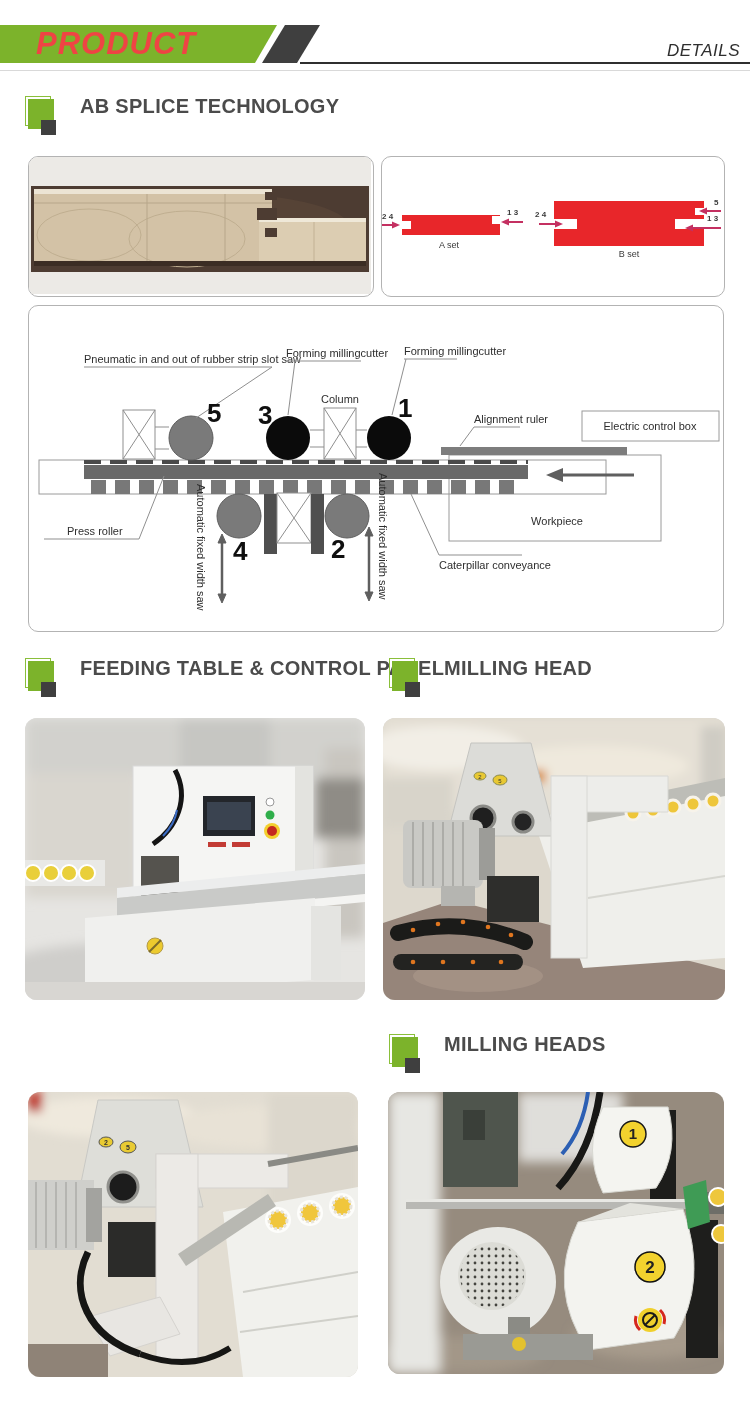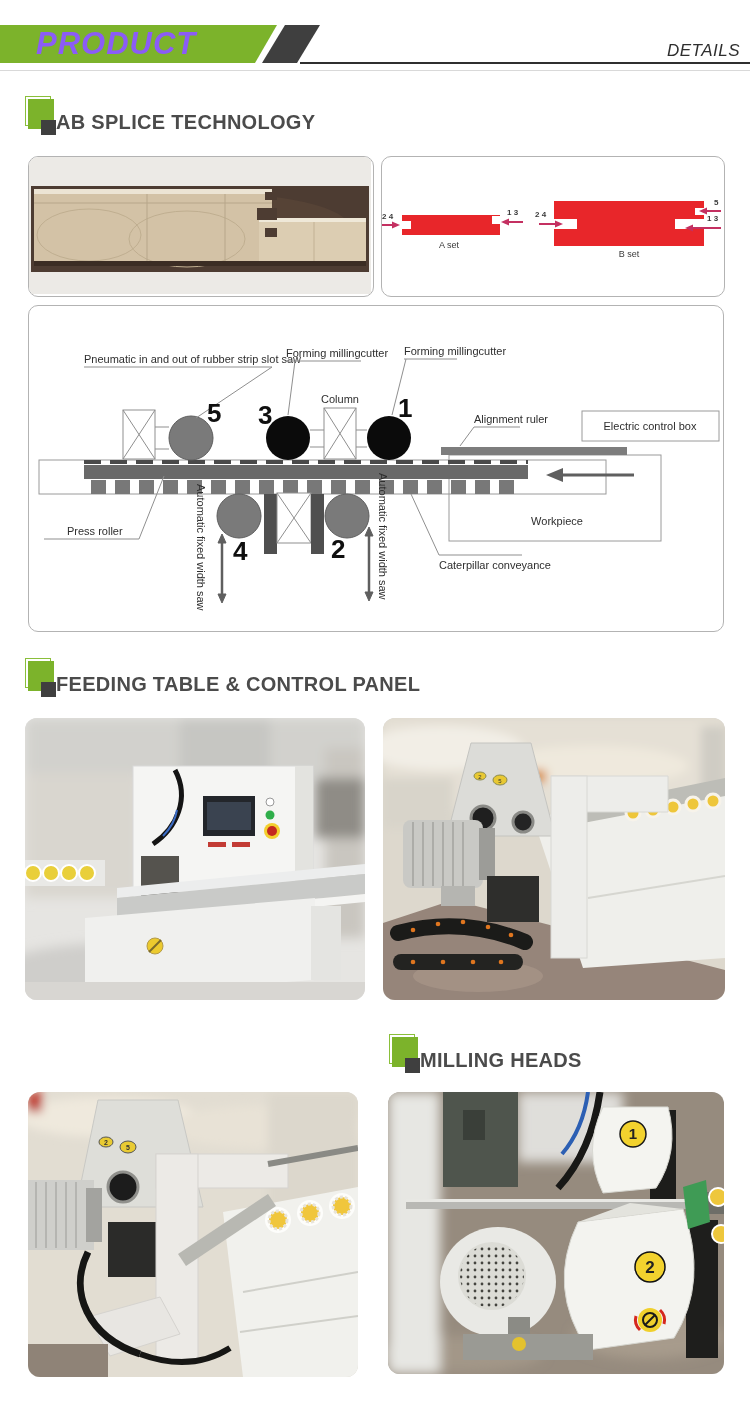--- a/index.html
+++ b/index.html
@@ -2,31 +2,31 @@
 <html><head>
 <meta charset="utf-8">
 <style>
   html,body{margin:0;padding:0;background:#fff;}
   .page{position:relative;width:750px;height:1427px;background:#fff;overflow:hidden;
         font-family:"Liberation Sans",sans-serif;}
 
   
   .hdr-band{position:absolute;left:0;top:25px;width:280px;height:38px;background:#7cb32b;
             clip-path:polygon(0 0,277px 0,255px 100%,0 100%);}
-  .hdr-title{position:absolute;left:36px;top:25px;height:54px;line-height:38px;color:#8b5cf6;
+  .hdr-title{position:absolute;left:36px;top:25px;height:54px;line-height:38px;color:#ef4444;
              font-size:31px;font-weight:800;font-style:italic;letter-spacing:1px;}
   .hdr-stripe{position:absolute;left:262px;top:25px;width:58px;height:38px;background:#3f3f3f;
               clip-path:polygon(23px 0,58px 0,35px 100%,0 100%);}
   .hdr-line-dark{position:absolute;left:300px;right:0;top:62px;height:2px;background:#2f2f2f;}
   .hdr-line-light{position:absolute;left:0;right:0;top:70px;height:1px;background:#d9d9d9;}
   .hdr-details{position:absolute;right:10px;top:41px;font-size:17px;font-weight:400;
                font-style:italic;color:#2e2e2e;letter-spacing:.5px;}
 
   
-  .sec-head{position:absolute;display:flex;align-items:flex-end;gap:0;height:40px;}
+  .sec-head{position:absolute;display:flex;align-items:flex-start;gap:24px;height:40px;}
   .sec-icon{position:relative;width:31px;height:40px;flex:none;}
   .sec-icon .outl{position:absolute;left:0;top:0;width:24px;height:28px;border:1px solid #8abf3a;}
   .sec-icon .grn{position:absolute;left:3px;top:3px;width:26px;height:30px;background:#7cb32b;}
   .sec-icon .drk{position:absolute;left:16px;top:24px;width:15px;height:15px;background:#3f3f3f;}
   .sec-title{font-size:20px;color:#4b4b4b;font-weight:600;letter-spacing:.3px;line-height:1;
              margin-bottom:4px;white-space:nowrap;}
 
   
   .frame{position:absolute;border:1px solid #b3b3b3;border-radius:10px;background:#fff;overflow:hidden;}
   .photo{position:absolute;border-radius:12px;overflow:hidden;background:#ddd;}
@@ -235,20 +235,28 @@
     </svg>
   </div>
 
   <div class="sec-head" style="left:25px;top:658px;">
     <span class="sec-icon">
       <span class="outl"></span>
         <span class="grn"></span>
         <span class="drk"></span>
     </span>
     <span class="sec-title">FEEDING TABLE &amp; CONTROL PANEL</span>
+  </div>
+  <div class="sec-head" style="left:389px;top:658px;">
+    <span class="sec-icon">
+      <span class="outl"></span>
+        <span class="grn"></span>
+        <span class="drk"></span>
+    </span>
+    <span class="sec-title">MILLING HEAD</span>
   </div>
 
   <div class="photo" style="left:25px;top:718px;width:340px;height:282px;">
     <svg width="340" height="282" viewBox="0 0 340 282">
       <defs>
           <filter id="blur1" x="-30%" y="-30%" width="160%" height="160%">
             <feGaussianBlur stdDeviation="6"></feGaussianBlur>
           </filter>
         </defs>
       <rect width="340" height="282" fill="#e6e5e2"></rect>

